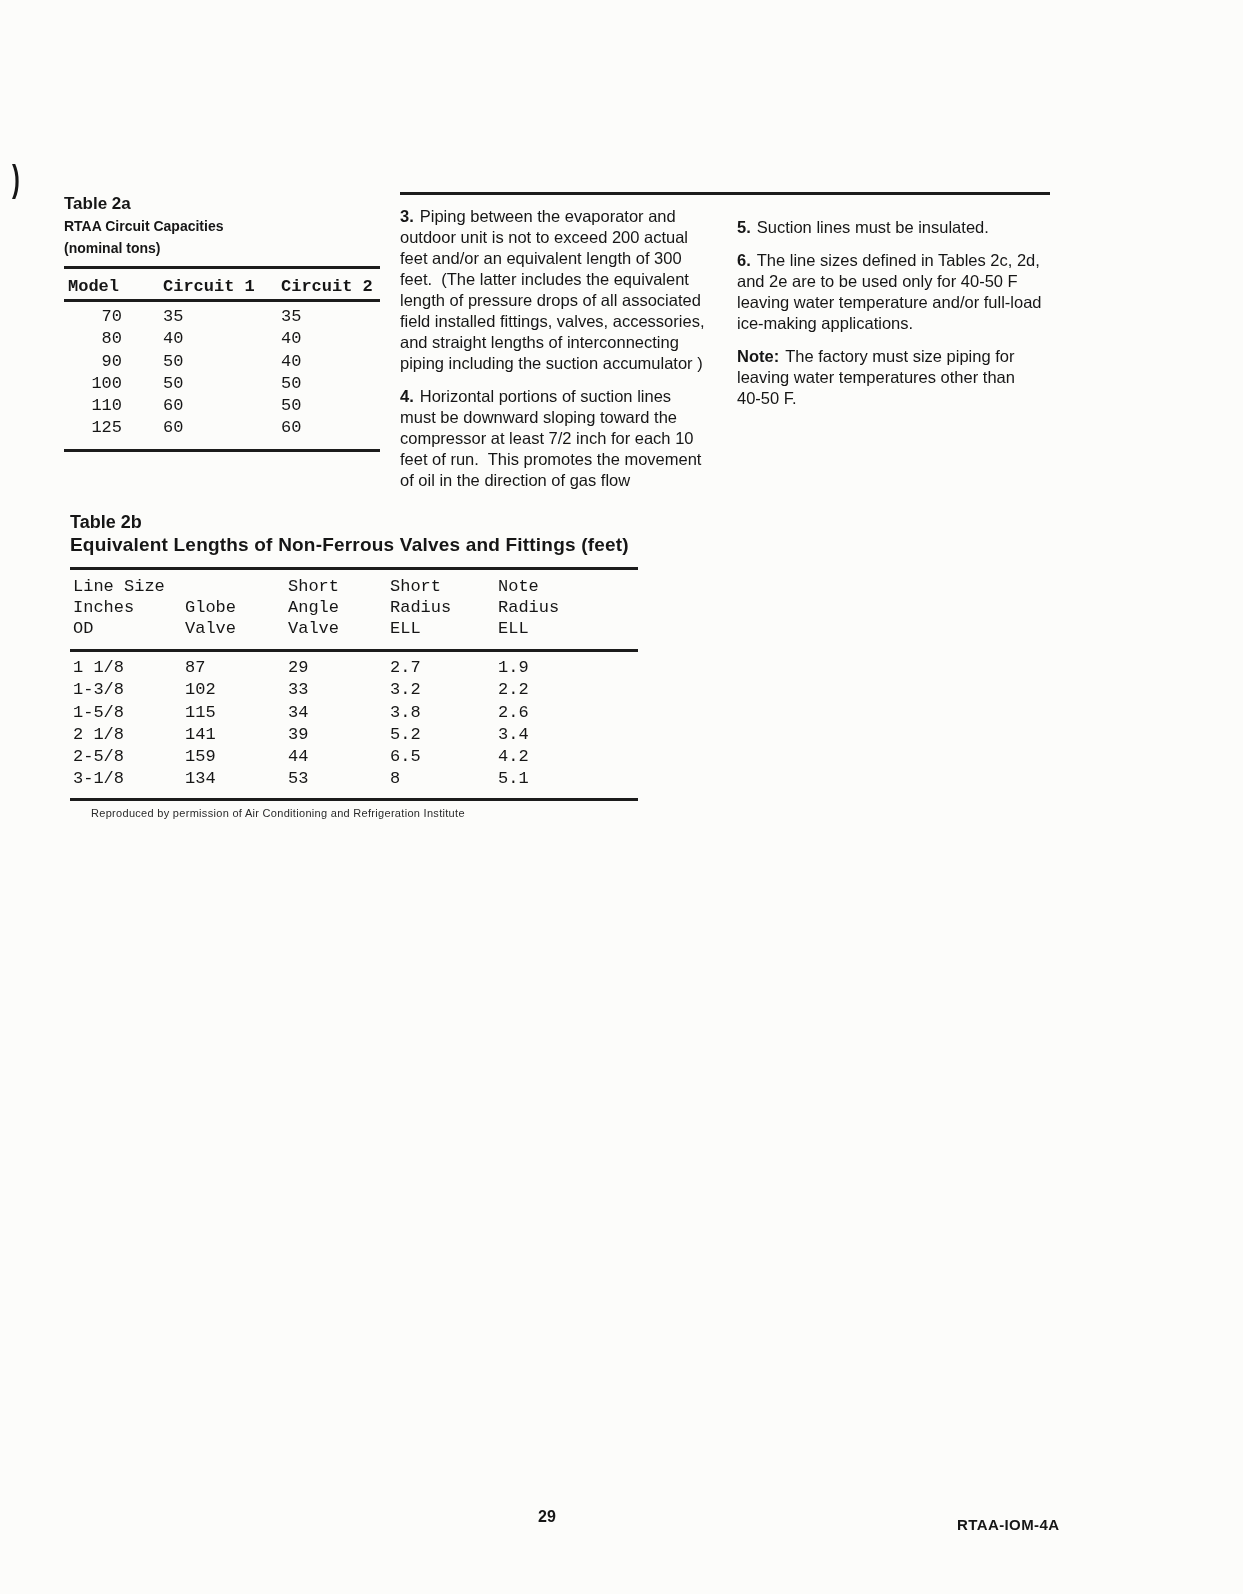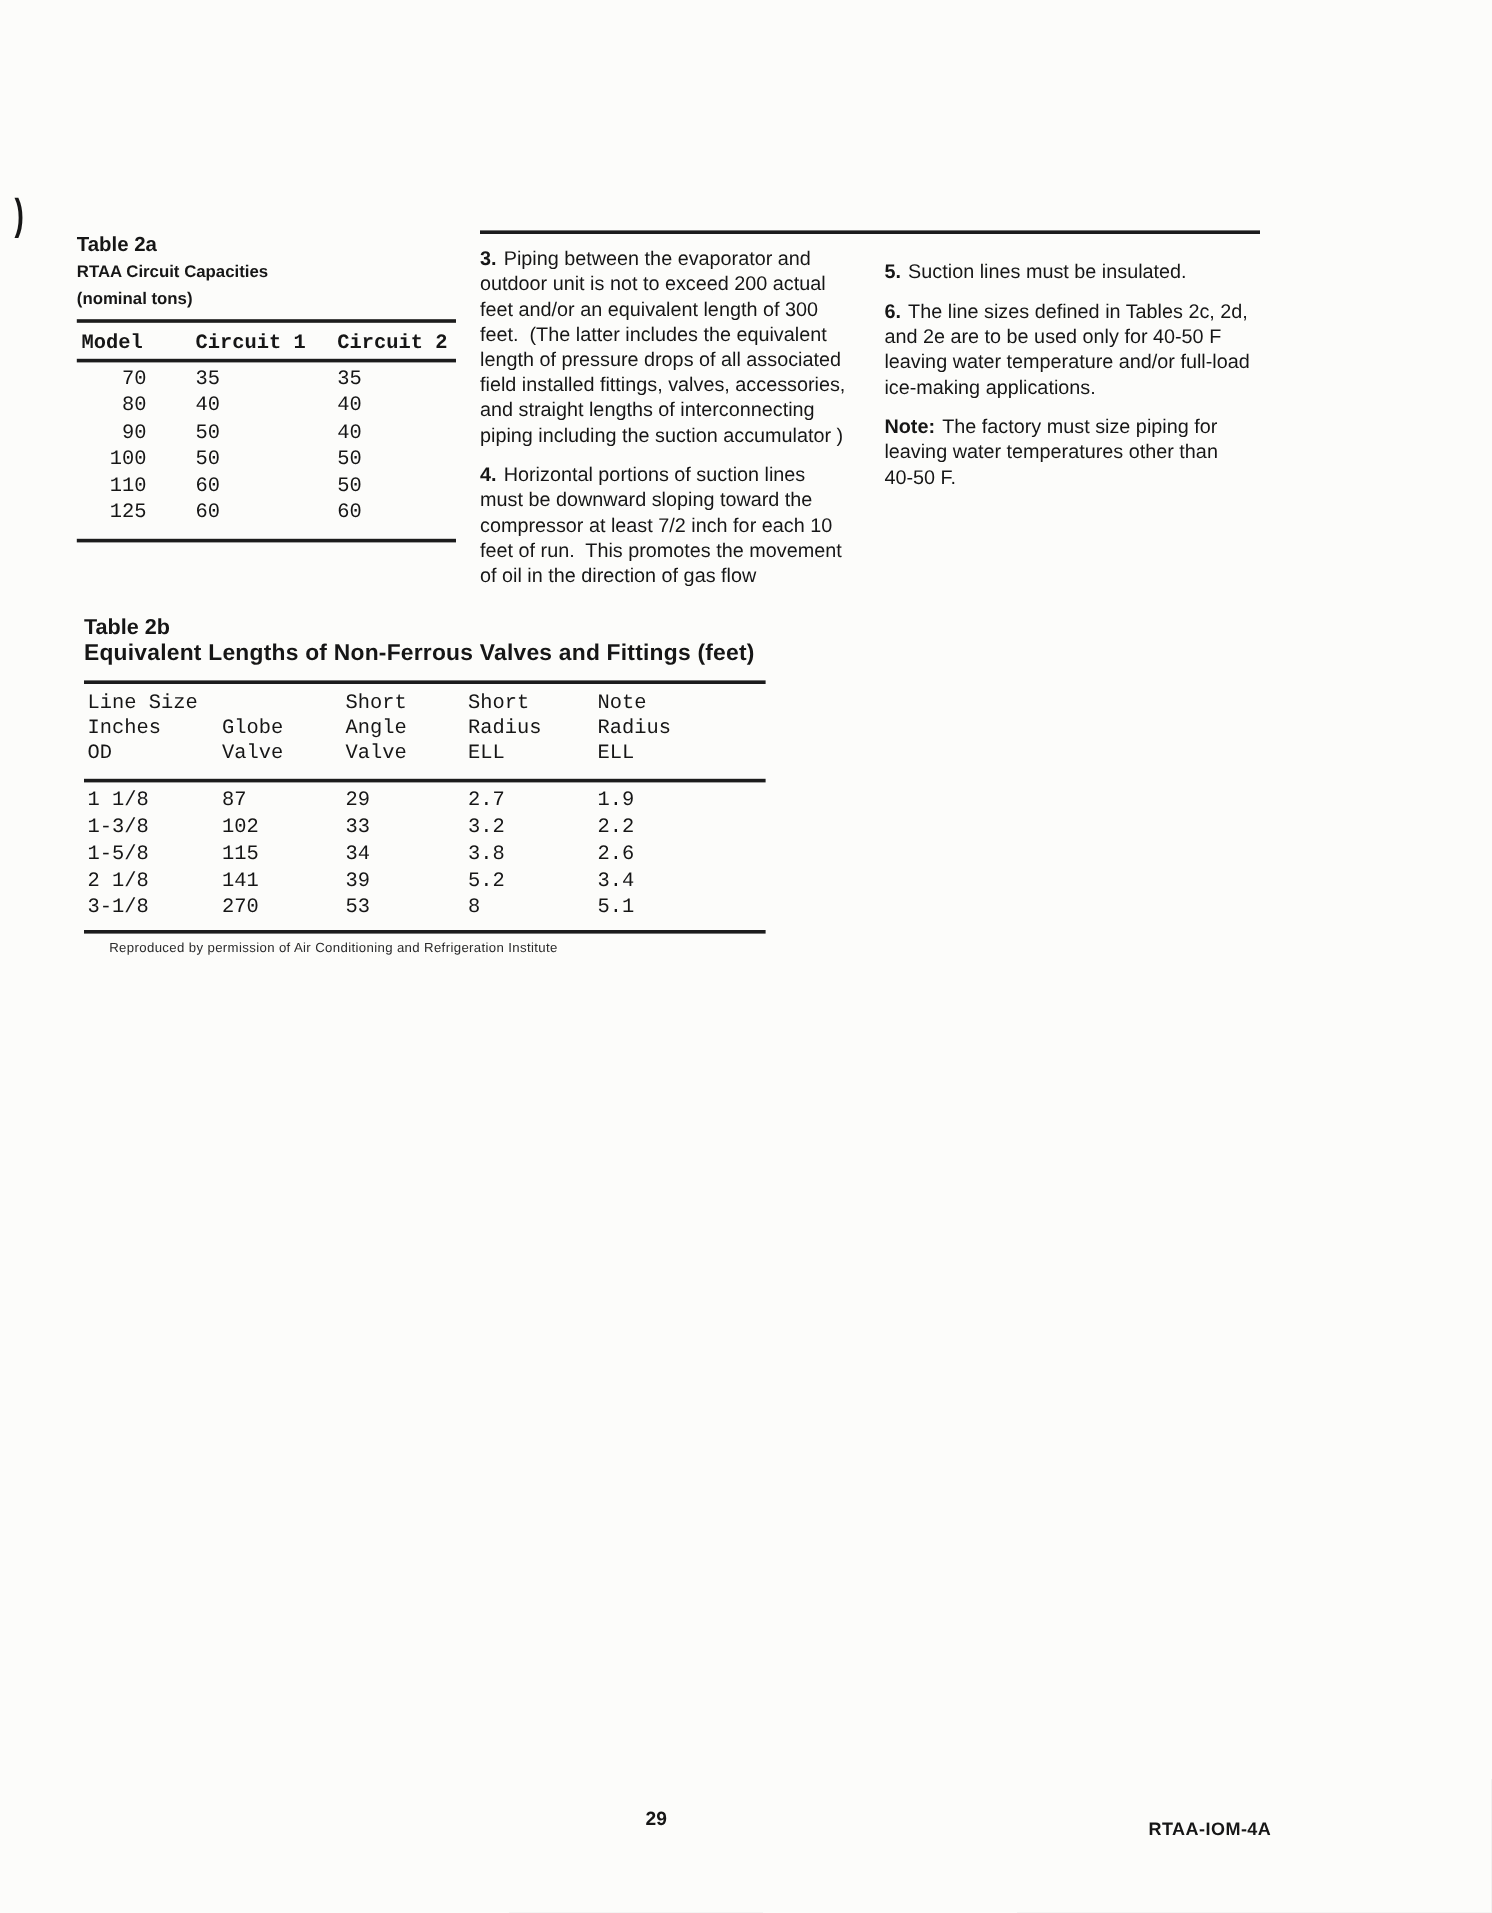--- a/index.html
+++ b/index.html
@@ -205,22 +205,29 @@
             <span class="bc4">2.6</span>
           </div>
           <div class="t2b-row">
             <span class="bc0">2 1/8</span>
             <span class="bc1">141</span>
             <span class="bc2">39</span>
             <span class="bc3">5.2</span>
             <span class="bc4">3.4</span>
           </div>
           <div class="t2b-row">
+            <span class="bc0">2-5/8</span>
+            <span class="bc1">159</span>
+            <span class="bc2">44</span>
+            <span class="bc3">6.5</span>
+            <span class="bc4">4.2</span>
+          </div>
+          <div class="t2b-row">
             <span class="bc0">3-1/8</span>
-            <span class="bc1">270</span>
+            <span class="bc1">134</span>
             <span class="bc2">53</span>
             <span class="bc3">8</span>
             <span class="bc4">5.1</span>
           </div>
         </div>
     </div>
     <div class="t2b-foot">Reproduced by permission of Air Conditioning and Refrigeration Institute</div>
   </section>
 
   <div class="pageno">29</div>

